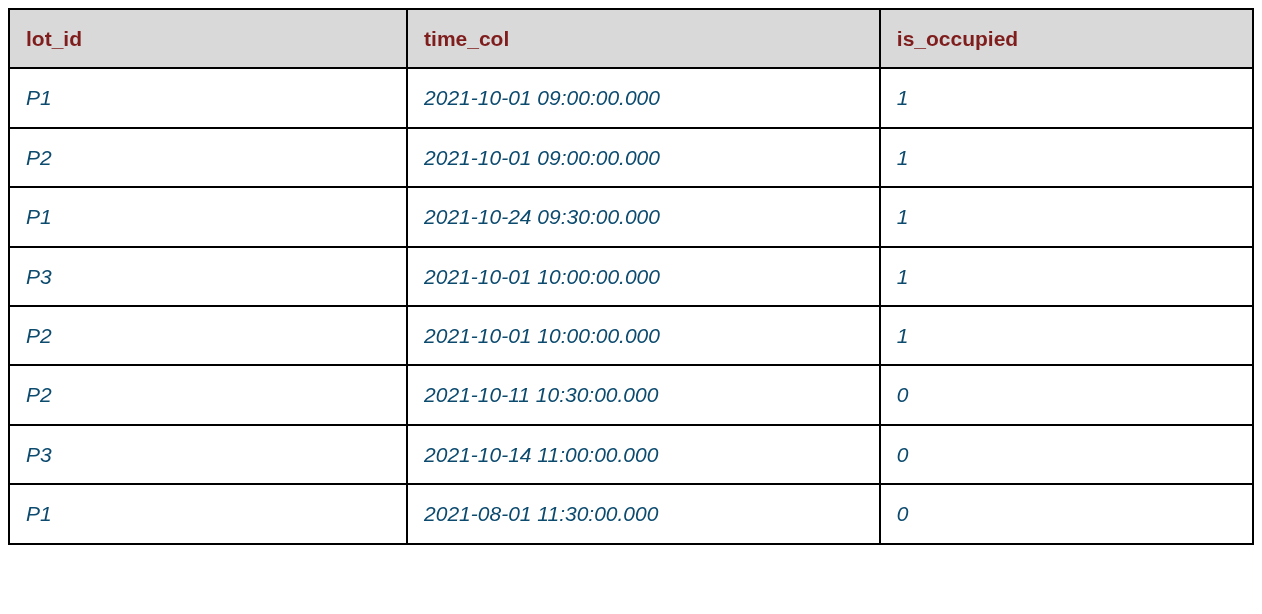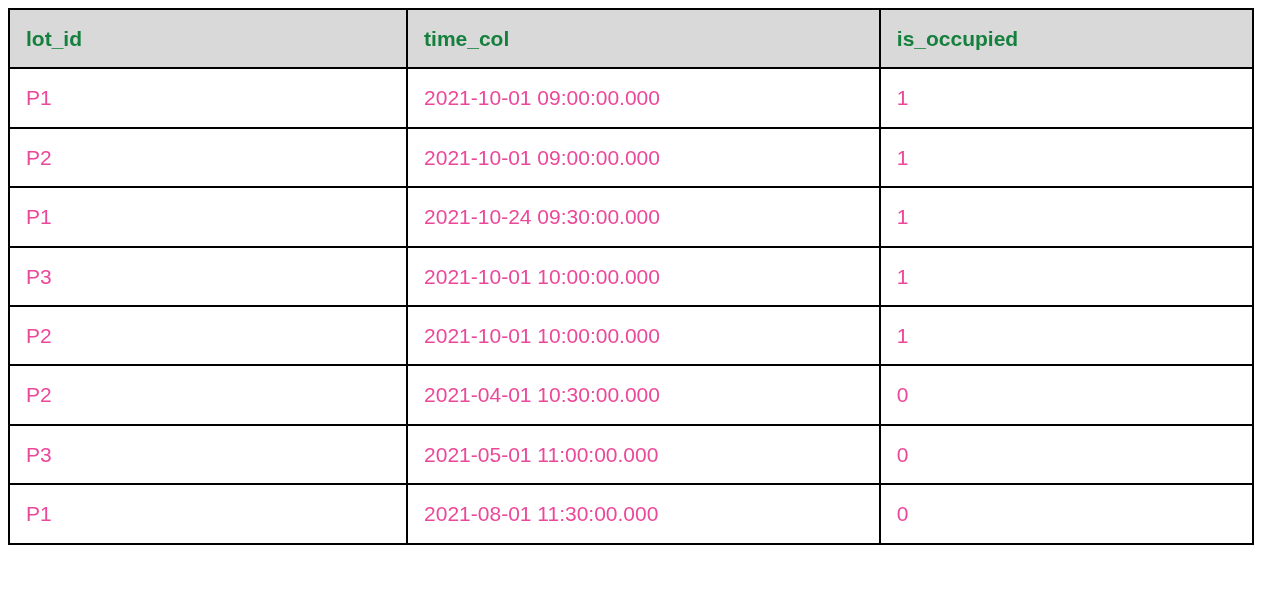--- a/index.html
+++ b/index.html
@@ -20,25 +20,26 @@
     th, td {
       border: 2px solid #000000;
       text-align: left;
       padding: 14px 16px;
       font-size: 21px;
       line-height: 1.4;
     }
     th {
       background-color: #d9d9d9;
       font-weight: bold;
-      color: #15803d;
+      color: #7f1d1d;
     }
     td {
-      color: #ec4899;
+      color: #0c4a6e;
       font-weight: 400;
+      font-style: italic;
     }
     .col-lot {
       width: 32%;
     }
     .col-time {
       width: 38%;
     }
     .col-occ {
       width: 30%;
     }
@@ -75,26 +76,26 @@
       <td>2021-10-01 10:00:00.000</td>
       <td>1</td>
     </tr>
     <tr>
       <td>P2</td>
       <td>2021-10-01 10:00:00.000</td>
       <td>1</td>
     </tr>
     <tr>
       <td>P2</td>
-      <td>2021-04-01 10:30:00.000</td>
+      <td>2021-10-11 10:30:00.000</td>
       <td>0</td>
     </tr>
     <tr>
       <td>P3</td>
-      <td>2021-05-01 11:00:00.000</td>
+      <td>2021-10-14 11:00:00.000</td>
       <td>0</td>
     </tr>
     <tr>
       <td>P1</td>
       <td>2021-08-01 11:30:00.000</td>
       <td>0</td>
     </tr>
   </tbody>
 </table>
 

